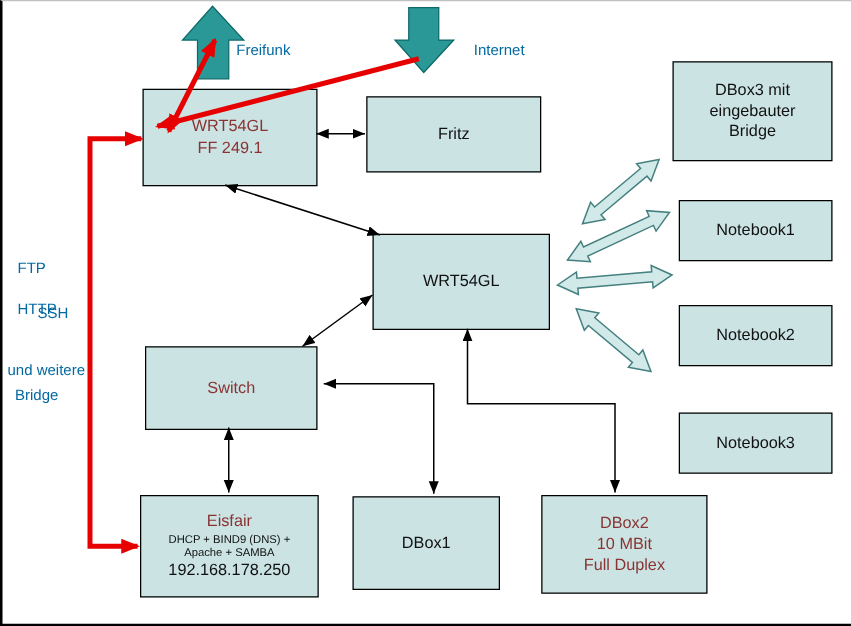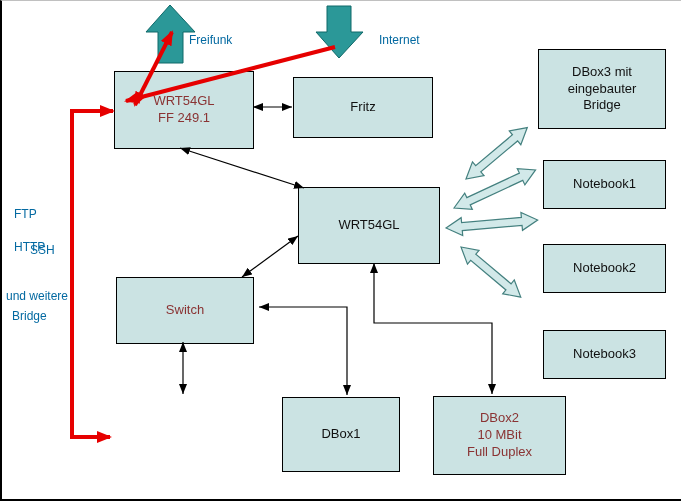--- a/index.html
+++ b/index.html
@@ -58,20 +58,26 @@
   </div>
 
   <div class="box" style="left:541px;top:329px;width:121px;height:47px">
     <div>Notebook3</div>
   </div>
 
   <div class="box" style="left:114px;top:276px;width:136px;height:65px">
     <div class="maroon">Switch</div>
   </div>
 
+  <div class="box" style="left:110px;top:395px;width:141px;height:80px">
+    <div class="maroon">Eisfair</div>
+    <div class="small">DHCP + BIND9 (DNS) +</div>
+    <div class="small">Apache + SAMBA</div>
+    <div>192.168.178.250</div>
+  </div>
 
   <div class="box" style="left:280px;top:396px;width:116px;height:73px">
     <div>DBox1</div>
   </div>
 
   <div class="box" style="left:431px;top:395px;width:131px;height:77px">
     <div class="maroon">DBox2</div>
     <div class="maroon">10 MBit</div>
     <div class="maroon">Full Duplex</div>
   </div>

